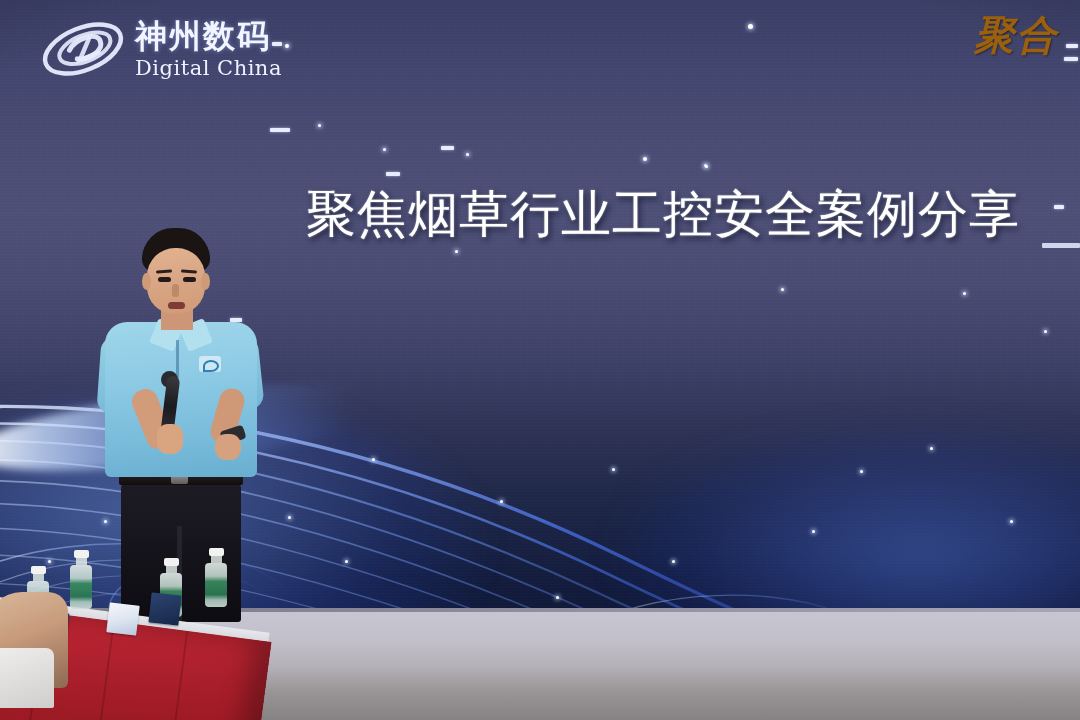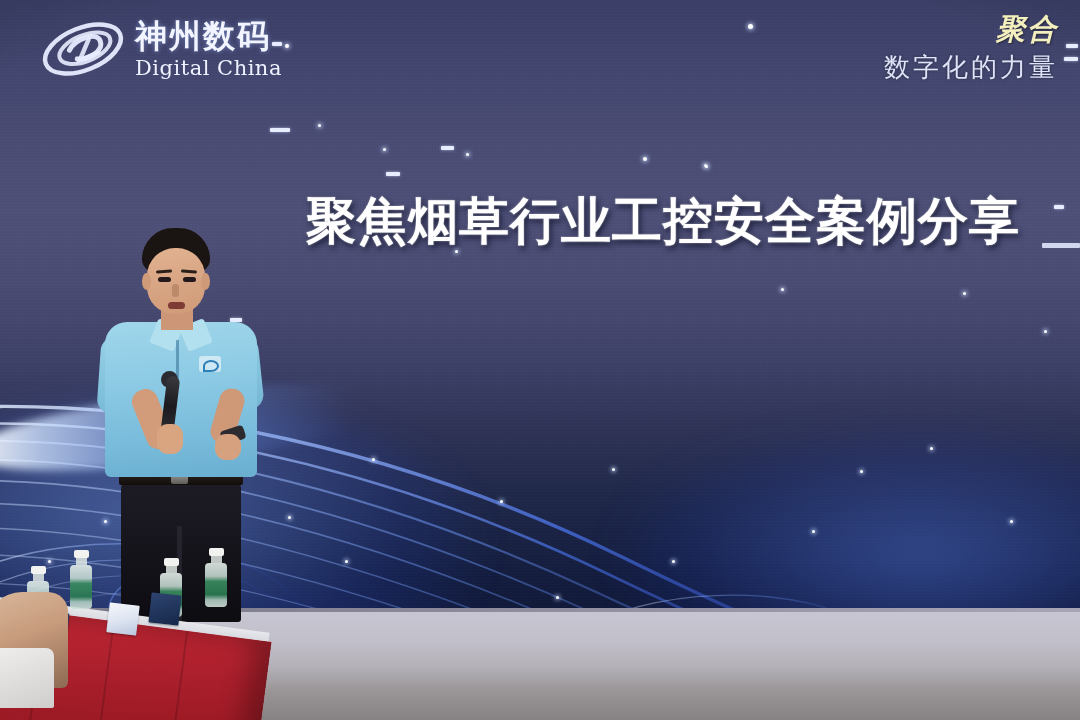--- a/index.html
+++ b/index.html
@@ -45,27 +45,27 @@
   
   .logo{position:absolute;left:40px;top:18px;display:flex;align-items:center;gap:9px;}
   .logo-mark{width:86px;height:62px;}
   .logo-txt{display:flex;flex-direction:column;line-height:1;}
   .logo-cn{font-size:32px;font-weight:bold;color:#f2f4ff;letter-spacing:2px;
     text-shadow:0 0 5px rgba(160,190,255,.5);}
   .logo-en{font-family:"DejaVu Serif","Liberation Serif",serif;font-size:21px;color:#eef1ff;
     letter-spacing:.5px;margin-top:6px;}
 
   .slogan{position:absolute;right:22px;top:16px;text-align:right;}
-  .slogan-big{font-family:"DejaVu Serif","Liberation Serif",serif;font-size:29px;font-weight:bold;
-    color:#fef9c3;letter-spacing:2px;font-style:italic;line-height:.95;
+  .slogan-big{font-family:"DejaVu Serif","Liberation Serif",serif;font-size:40px;font-weight:bold;
+    color:#a16207;letter-spacing:2px;font-style:italic;line-height:.95;
     text-shadow:1px 1px 2px rgba(0,0,0,.45);opacity:.95;}
   .slogan-sub{font-size:26px;color:#dfe3f8;letter-spacing:3px;margin-top:6px;
     text-shadow:0 0 3px rgba(0,0,0,.4);}
 
-  .title{position:absolute;left:306px;top:188px;font-size:50px;font-weight:bold;color:#fff;
+  .title{position:absolute;left:306px;top:181px;font-size:50px;font-weight:normal;color:#fff;
     letter-spacing:1px;white-space:nowrap;
     text-shadow:0 0 2px rgba(255,255,255,.55), 2px 3px 6px rgba(5,8,30,.75);}
   .date{position:absolute;left:583px;top:348px;font-size:27px;font-weight:bold;color:#fff;
     letter-spacing:1px;text-shadow:1px 2px 5px rgba(5,8,30,.7);}
   .company{position:absolute;left:469px;top:455px;font-size:31px;font-weight:bold;color:#fff;
     letter-spacing:1px;white-space:nowrap;text-shadow:1px 2px 6px rgba(5,10,40,.75);}
   .tick{position:absolute;left:1042px;top:243px;width:38px;height:5px;background:#cfd6ee;border-radius:1px;}
 
   
   .floor{position:absolute;left:0;top:608px;width:1080px;height:112px;
@@ -229,21 +229,20 @@
       </svg>
     </span>
     <span class="logo-txt">
       <span class="logo-cn">神州数码</span>
       <span class="logo-en">Digital China</span>
     </span>
   </div>
 
   <div class="slogan">
     <div class="slogan-big">聚合</div>
-    <div class="slogan-sub">数字化的力量</div>
   </div>
 
   <div class="title">聚焦烟草行业工控安全案例分享</div>
   <div class="tick"></div>
 
   <div id="particles">
       <span class="dot" style="left: 285px; top: 44px; width: 4px; height: 4px;"></span>
       <span class="dot" style="left: 318px; top: 124px; width: 3px; height: 3px;"></span>
       <span class="dot" style="left: 383px; top: 148px; width: 3px; height: 3px;"></span>
       <span class="dot" style="left: 466px; top: 153px; width: 3px; height: 3px;"></span>

